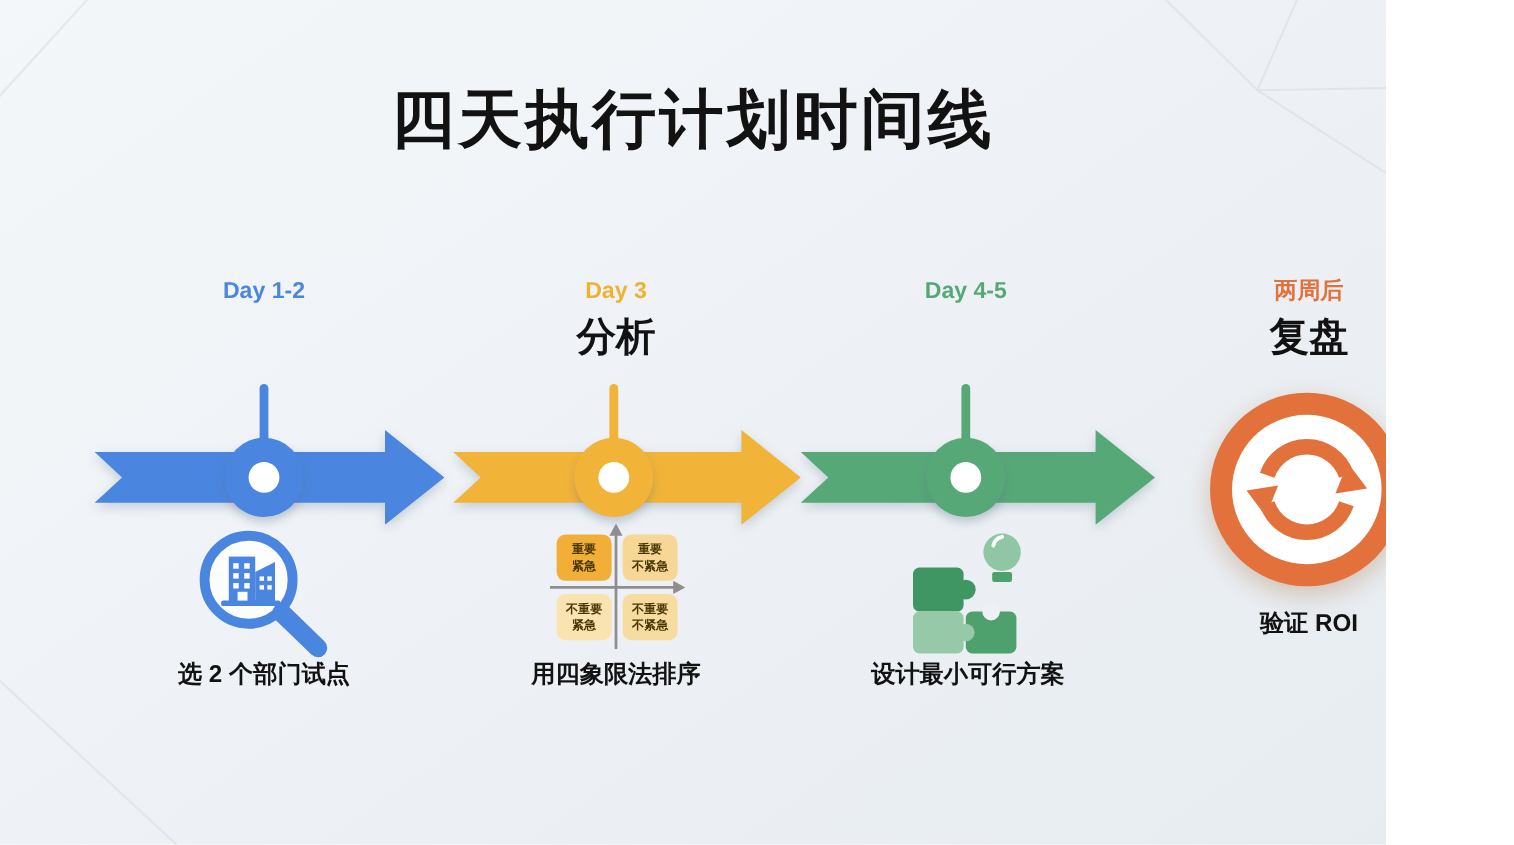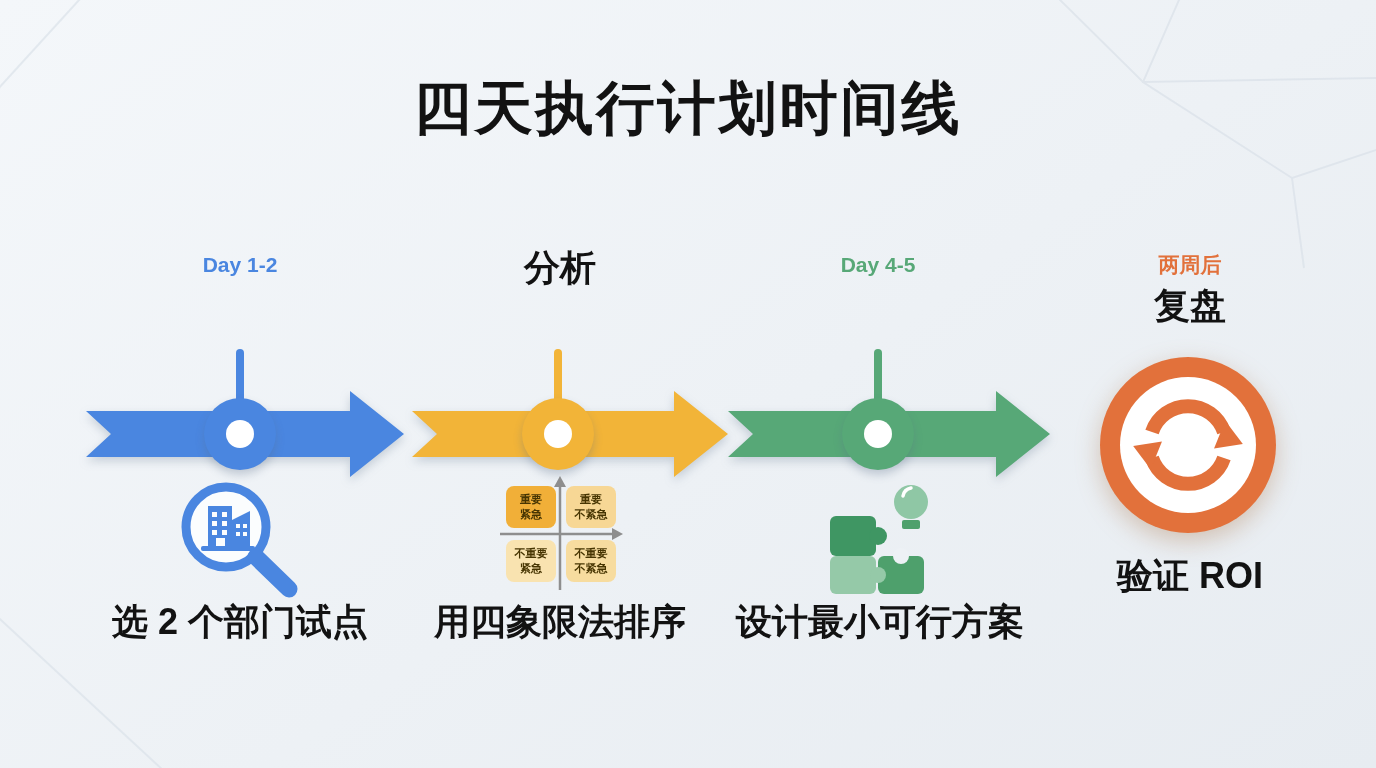--- a/index.html
+++ b/index.html
@@ -1,18 +1,18 @@
 <!DOCTYPE html>
 <html><head>
 <meta charset="utf-8">
 <style>
   html,body{margin:0;padding:0;}
   .page{
     position:relative;
-    width:1376px;height:768px;
+    width:1260px;height:768px;
     overflow:hidden;
     background:linear-gradient(145deg,#F4F7FA 0%,#EDF1F5 55%,#E7ECF1 100%);
     font-family:"Liberation Sans",sans-serif;
     color:#141414;
   }
   .bg-lines{position:absolute;inset:0;pointer-events:none;}
   .title{
     position:absolute;top:70px;left:0;width:100%;
     text-align:center;
     font-size:58px;font-weight:900;letter-spacing:3px;
@@ -31,21 +31,21 @@
   .stem-green{background:#57A877;}
   .arrow-svg{position:absolute;top:391px;height:86px;filter:drop-shadow(0 4px 5px rgba(90,110,135,.28));}
   .node{position:absolute;top:398px;width:72px;height:72px;border-radius:50%;
         box-shadow:0 5px 8px rgba(90,110,135,.30);}
   .node-blue{background:#4A86E0;}
   .node-yellow{background:#F2B438;}
   .node-green{background:#57A877;}
   .node .hole{position:absolute;left:22px;top:22px;width:28px;height:28px;border-radius:50%;background:#FFFFFF;}
   .icon-svg{position:absolute;}
   .caption{position:absolute;top:598px;width:360px;text-align:center;
-           font-size:36px;font-weight:800;color:#121212;}
+           font-size:22px;font-weight:800;color:#121212;}
   .caption-roi{top:552px;}
   .review-badge{position:absolute;left:1095px;top:350px;filter:drop-shadow(0 8px 12px rgba(160,95,45,.32));}
 </style>
 </head>
 <body>
 
 <div class="page">
 
   <svg class="bg-lines" width="1376" height="768" viewBox="0 0 1376 768">
     <g fill="none" stroke="#D9E0E8" stroke-width="2" opacity="0.65">
@@ -56,20 +56,21 @@
       <polyline points="-12,100 90,-12"></polyline>
     </g>
   </svg>
 
   <div class="title">四天执行计划时间线</div>
 
   <div class="stage-header" style="left:60px">
     <div class="day d-blue">Day 1-2</div>
   </div>
   <div class="stage-header" style="left:380px">
+    <div class="day d-yellow">Day 3</div>
     <div class="name">分析</div>
   </div>
   <div class="stage-header" style="left:698px">
     <div class="day d-green">Day 4-5</div>
   </div>
   <div class="stage-header" style="left:1010px">
     <div class="day d-orange">两周后</div>
     <div class="name">复盘</div>
   </div>
 

